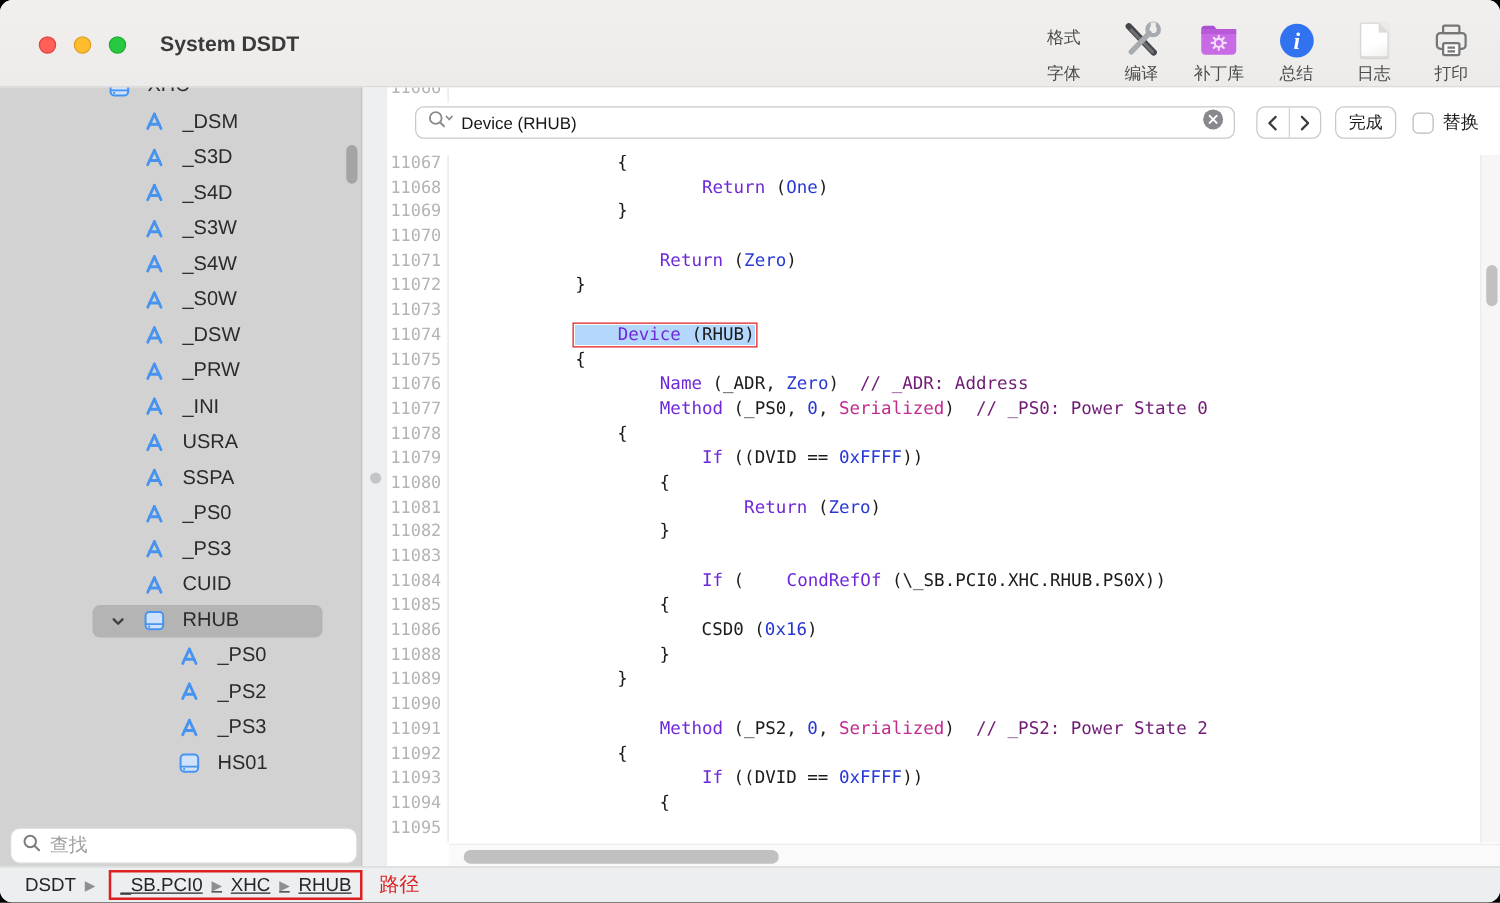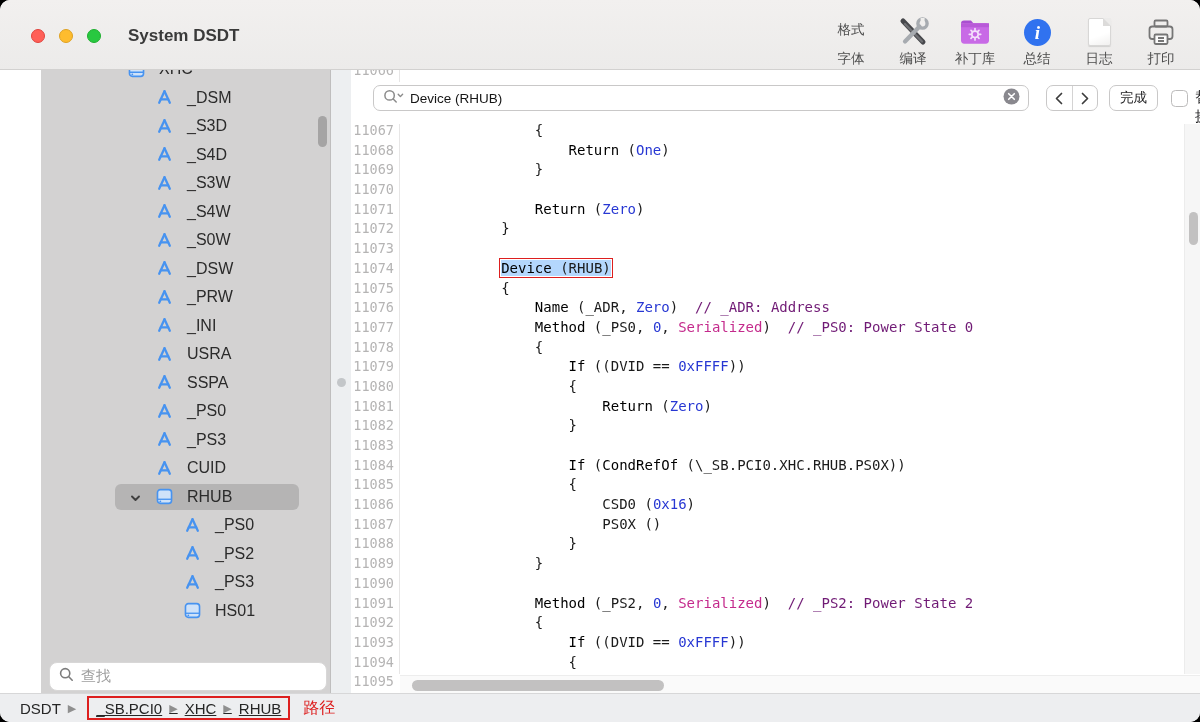--- a/index.html
+++ b/index.html
@@ -16,21 +16,21 @@
   #win-title{position:absolute;left:128px;top:26px;font-size:17px;font-weight:700;color:#3a3a3a;}
   #toolbar{position:absolute;right:18px;top:6px;height:60px;display:flex;align-items:flex-end;gap:20px;text-align:right;}
   .tb-item{display:flex;flex-direction:column;align-items:center;justify-content:flex-end;gap:3px;min-width:42px;cursor:default;}
   .tb-label{font-size:13.5px;color:#4c4c4c;line-height:15px;white-space:nowrap;}
   .tb-icon{height:32px;display:flex;align-items:center;justify-content:center;}
   .doc-icon{width:23px;height:28px;background:linear-gradient(160deg,#ffffff 60%,#f1f0ef);border:1px solid #d8d7d6;border-radius:2px;position:relative;box-shadow:0 1px 1px rgba(0,0,0,.12);}
   .doc-icon::after{content:"";position:absolute;top:-1px;right:-1px;width:0;height:0;border-top:8px solid #ecebea;border-left:8px solid #dcdbda;}
 
   
   #main{position:absolute;top:70px;left:0;right:0;bottom:29px;display:flex;}
-  #sidebar{position:relative;width:290px;background:#d3d2d2;border-right:1px solid #bfbebe;overflow:hidden;flex:none;margin-left:41px;}
+  #sidebar{position:relative;width:290px;background:#d3d2d2;border-right:1px solid #bfbebe;overflow:hidden;flex:none;}
   #splitter{position:relative;width:20px;background:#edeff1;flex:none;}
   #splitter-dot{position:absolute;left:50%;top:308px;width:9px;height:9px;margin-left:-4.5px;border-radius:50%;background:#c3c6c9;}
   #editor{position:relative;flex:1;background:#fff;overflow:hidden;}
 
   
   #tree{position:absolute;top:-15px;left:0;right:0;bottom:62px;overflow:hidden;}
   .tree-row{position:relative;height:28.5px;}
   .row-sel{position:absolute;left:74px;top:1px;width:184px;height:26px;border-radius:6px;background:#b5b4b4;}
   .tr-chevron{position:absolute;top:8px;width:13px;height:13px;}
   .tr-icon{position:absolute;top:4.5px;width:19px;height:19px;}
@@ -51,21 +51,21 @@
   #replace-label{position:absolute;left:844px;top:6px;font-size:14.5px;color:#1d1d1f;}
 
   
   #gutter-border{position:absolute;left:48px;top:0;bottom:19px;width:1px;background:#e7e6e6;}
   #top-sliver{position:absolute;top:0;left:0;width:47px;height:11px;overflow:hidden;z-index:1;}
   #top-sliver .ln{display:block;margin-top:-8px;}
   #code{position:absolute;top:51px;left:0;right:16px;bottom:0;overflow:hidden;font-family:"DejaVu Sans Mono",monospace;font-size:14px;line-height:19.7px;}
   .code-line{display:flex;height:19.7px;white-space:pre;}
   .ln{flex:none;width:43px;text-align:right;color:#b5b4b4;font-family:"DejaVu Sans Mono",monospace;font-size:13.5px;}
   .ct{flex:1;padding-left:6px;color:#1b1b1b;}
-  .t-k{color:#000000;}
+  .t-k{color:#6d28d9;margin-left:34px;}
   .t-n{color:#2737d3;}
   .t-c{color:#701a75;}
   .t-s{color:#c42a8c;}
   .t-p{color:#1b1b1b;}
   .selbox{background:#b4d7fd;outline:1.5px solid #dd1f1f;outline-offset:1px;}
 
   
   #hscroll{position:absolute;left:49px;right:0;bottom:0;height:18px;background:rgba(250,250,250,.92);border-top:1px solid #ededed;z-index:2;}
   #hscroll-thumb{position:absolute;left:12px;top:3.5px;width:252px;height:11px;border-radius:5.5px;background:#c2c1c1;}
   #vscroll{position:absolute;top:54px;right:0;width:16px;bottom:19px;background:#f6f6f6;border-left:1px solid #ececec;z-index:2;}
@@ -404,21 +404,20 @@
           <div class="code-line"><span class="ln">11077</span><span class="ct"><span class="t-p">                </span><span class="t-k">Method</span><span class="t-p"> (_PS0, </span><span class="t-n">0</span><span class="t-p">, </span><span class="t-s">Serialized</span><span class="t-p">)  </span><span class="t-c">// _PS0: Power State 0</span></span></div>
           <div class="code-line"><span class="ln">11078</span><span class="ct"><span class="t-p">                {</span></span></div>
           <div class="code-line"><span class="ln">11079</span><span class="ct"><span class="t-p">                    </span><span class="t-k">If</span><span class="t-p"> ((DVID == </span><span class="t-n">0xFFFF</span><span class="t-p">))</span></span></div>
           <div class="code-line"><span class="ln">11080</span><span class="ct"><span class="t-p">                    {</span></span></div>
           <div class="code-line"><span class="ln">11081</span><span class="ct"><span class="t-p">                        </span><span class="t-k">Return</span><span class="t-p"> (</span><span class="t-n">Zero</span><span class="t-p">)</span></span></div>
           <div class="code-line"><span class="ln">11082</span><span class="ct"><span class="t-p">                    }</span></span></div>
           <div class="code-line"><span class="ln">11083</span><span class="ct"></span></div>
           <div class="code-line"><span class="ln">11084</span><span class="ct"><span class="t-p">                    </span><span class="t-k">If</span><span class="t-p"> (</span><span class="t-k">CondRefOf</span><span class="t-p"> (\_SB.PCI0.XHC.RHUB.PS0X))</span></span></div>
           <div class="code-line"><span class="ln">11085</span><span class="ct"><span class="t-p">                    {</span></span></div>
           <div class="code-line"><span class="ln">11086</span><span class="ct"><span class="t-p">                        CSD0 (</span><span class="t-n">0x16</span><span class="t-p">)</span></span></div>
-          <div class="code-line"><span class="ln">11087</span><span class="ct"><span class="t-p">                        PS0X ()</span></span></div>
           <div class="code-line"><span class="ln">11088</span><span class="ct"><span class="t-p">                    }</span></span></div>
           <div class="code-line"><span class="ln">11089</span><span class="ct"><span class="t-p">                }</span></span></div>
           <div class="code-line"><span class="ln">11090</span><span class="ct"></span></div>
           <div class="code-line"><span class="ln">11091</span><span class="ct"><span class="t-p">                </span><span class="t-k">Method</span><span class="t-p"> (_PS2, </span><span class="t-n">0</span><span class="t-p">, </span><span class="t-s">Serialized</span><span class="t-p">)  </span><span class="t-c">// _PS2: Power State 2</span></span></div>
           <div class="code-line"><span class="ln">11092</span><span class="ct"><span class="t-p">                {</span></span></div>
           <div class="code-line"><span class="ln">11093</span><span class="ct"><span class="t-p">                    </span><span class="t-k">If</span><span class="t-p"> ((DVID == </span><span class="t-n">0xFFFF</span><span class="t-p">))</span></span></div>
           <div class="code-line"><span class="ln">11094</span><span class="ct"><span class="t-p">                    {</span></span></div>
           <div class="code-line"><span class="ln">11095</span><span class="ct"></span></div>
         </div>
 

